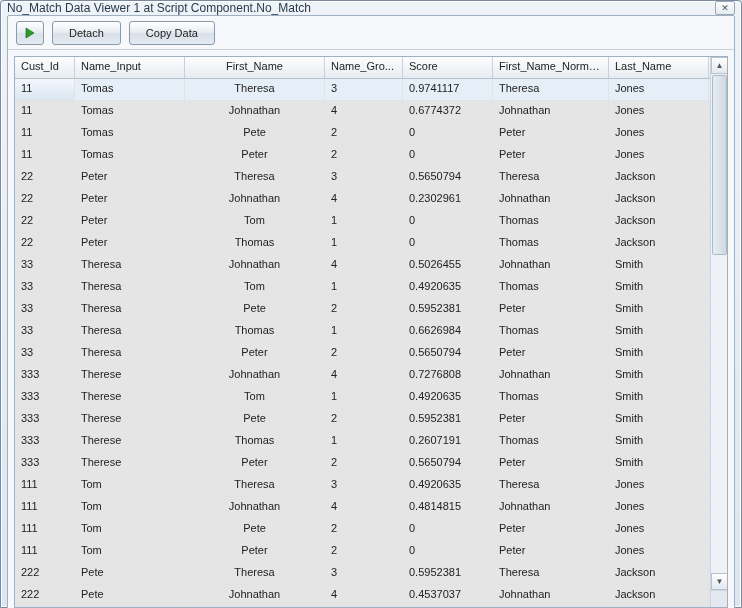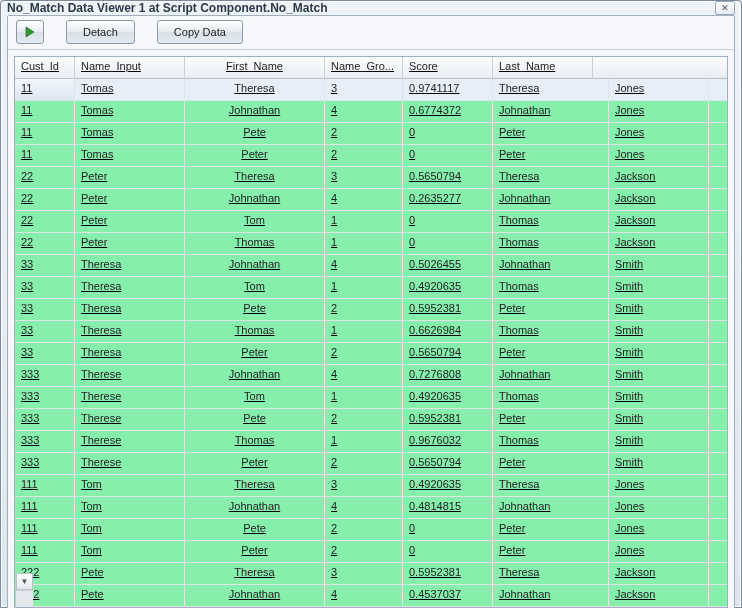--- a/index.html
+++ b/index.html
@@ -1,31 +1,31 @@
 <!DOCTYPE html>
 <html><head>
 <meta charset="utf-8">
 <style>
 * { box-sizing: border-box; margin: 0; padding: 0; }
 html, body { width: 742px; height: 608px; font-family: "Segoe UI", Tahoma, sans-serif; font-size: 11px; overflow: hidden; }
 body { background: #d8e0e8; }
 
 .window { width: 742px; height: 608px; background: linear-gradient(to bottom, #eef3f8 0%, #dde6ef 100%); border: 1px solid #7a8a9c; border-radius: 4px 4px 0 0; box-shadow: inset 0 0 0 1px #fff; display: flex; flex-direction: column; }
 .titlebar { height: 22px; display: flex; align-items: center; padding: 0 6px; color: #2a3a4a; font-size: 12px; }
-.titlebar .title-text { flex: 1; font-weight: bold; }
+.titlebar .title-text { flex: 1; }
 .titlebar .close-btn { width: 20px; height: 14px; border: 1px solid #9aa8b8; border-radius: 2px; background: linear-gradient(#fdfdfd,#e6ecf3); display: flex; align-items: center; justify-content: center; font-size: 9px; color: #555; cursor: pointer; }
 
 .client { flex: 1; margin: 0 6px 6px 6px; border: 1px solid #9fb0c2; background: #f6f8fb; display: flex; flex-direction: column; border-radius: 2px; }
 
-.toolbar { height: 34px; display: flex; gap: 22px; padding: 4px 8px; border-bottom: 1px solid #c6d0da; }
+.toolbar { height: 34px; display: flex; align-items: center; gap: 8px; padding: 4px 8px; border-bottom: 1px solid #c6d0da; }
 .btn { height: 24px; border: 1px solid #8a98a8; border-radius: 3px; background: linear-gradient(#ffffff 0%, #e6ebf1 50%, #d9e0e8 51%, #e4eaf1 100%); padding: 0 16px; font-size: 11px; color: #222; cursor: pointer; }
 .btn-play { width: 28px; padding: 0; display: flex; align-items: center; justify-content: center; }
 .btn-play svg { display: block; }
 
-.grid-wrap { flex: 1; margin: 6px; border: 1px solid #9fb0c2; background: #86efac; display: flex; flex-direction: column; overflow: hidden; text-decoration: underline; }
+.grid-wrap { flex: 1; margin: 6px; border: 1px solid #9fb0c2; background: #e5e5e5; display: flex; flex-direction: row; overflow: hidden; }
 .grid-main { flex: 1; overflow: hidden; display: flex; flex-direction: column; }
 .grid-header, .grid-row { display: flex; flex-direction: row; }
 .grid-header { background: linear-gradient(#fdfdfe,#e8ecf1); border-bottom: 1px solid #b8c2cd; height: 22px; }
 .hcell { border-right: 1px solid #c8d0da; padding: 3px 6px; font-size: 11px; color: #222; overflow: hidden; white-space: nowrap; text-overflow: ellipsis; position: relative; }
 .grid-body { flex: 1; overflow: hidden; }
 .grid-row { height: 22px; border-bottom: 1px solid #e0e4e9; }
 .cell { border-right: 1px solid #e0e4e9; padding: 3px 6px; font-size: 11px; color: #222; overflow: hidden; white-space: nowrap; }
 .grid-row.selected { background: #e6eef7; }
 .grid-row.selected .cell:first-child { background: linear-gradient(#f3f7fc,#dbe6f2); }
 
@@ -67,20 +67,21 @@
     </div>
 
     <div class="grid-wrap">
       <div class="grid-main">
         <div class="grid-header">
           <div class="hcell col0">Cust_Id</div>
           <div class="hcell col1">Name_Input</div>
           <div class="hcell col2">First_Name</div>
           <div class="hcell col3">Name_Gro...</div>
           <div class="hcell col4">Score</div>
+          <div class="hcell col5">First_Name_Normali...</div>
           <div class="hcell col6">Last_Name</div>
         </div>
         <div class="grid-body" id="grid-body">
             <div class="grid-row selected">
               <div class="cell col0">11</div>
               <div class="cell col1">Tomas</div>
               <div class="cell col2">Theresa</div>
               <div class="cell col3">3</div>
               <div class="cell col4">0.9741117</div>
               <div class="cell col5">Theresa</div>
@@ -120,21 +121,21 @@
               <div class="cell col3">3</div>
               <div class="cell col4">0.5650794</div>
               <div class="cell col5">Theresa</div>
               <div class="cell col6">Jackson</div>
             </div>
             <div class="grid-row">
               <div class="cell col0">22</div>
               <div class="cell col1">Peter</div>
               <div class="cell col2">Johnathan</div>
               <div class="cell col3">4</div>
-              <div class="cell col4">0.2635277</div>
+              <div class="cell col4">0.2302961</div>
               <div class="cell col5">Johnathan</div>
               <div class="cell col6">Jackson</div>
             </div>
             <div class="grid-row">
               <div class="cell col0">22</div>
               <div class="cell col1">Peter</div>
               <div class="cell col2">Tom</div>
               <div class="cell col3">1</div>
               <div class="cell col4">0</div>
               <div class="cell col5">Thomas</div>
@@ -219,21 +220,21 @@
               <div class="cell col3">2</div>
               <div class="cell col4">0.5952381</div>
               <div class="cell col5">Peter</div>
               <div class="cell col6">Smith</div>
             </div>
             <div class="grid-row">
               <div class="cell col0">333</div>
               <div class="cell col1">Therese</div>
               <div class="cell col2">Thomas</div>
               <div class="cell col3">1</div>
-              <div class="cell col4">0.9676032</div>
+              <div class="cell col4">0.2607191</div>
               <div class="cell col5">Thomas</div>
               <div class="cell col6">Smith</div>
             </div>
             <div class="grid-row">
               <div class="cell col0">333</div>
               <div class="cell col1">Therese</div>
               <div class="cell col2">Peter</div>
               <div class="cell col3">2</div>
               <div class="cell col4">0.5650794</div>
               <div class="cell col5">Peter</div>

